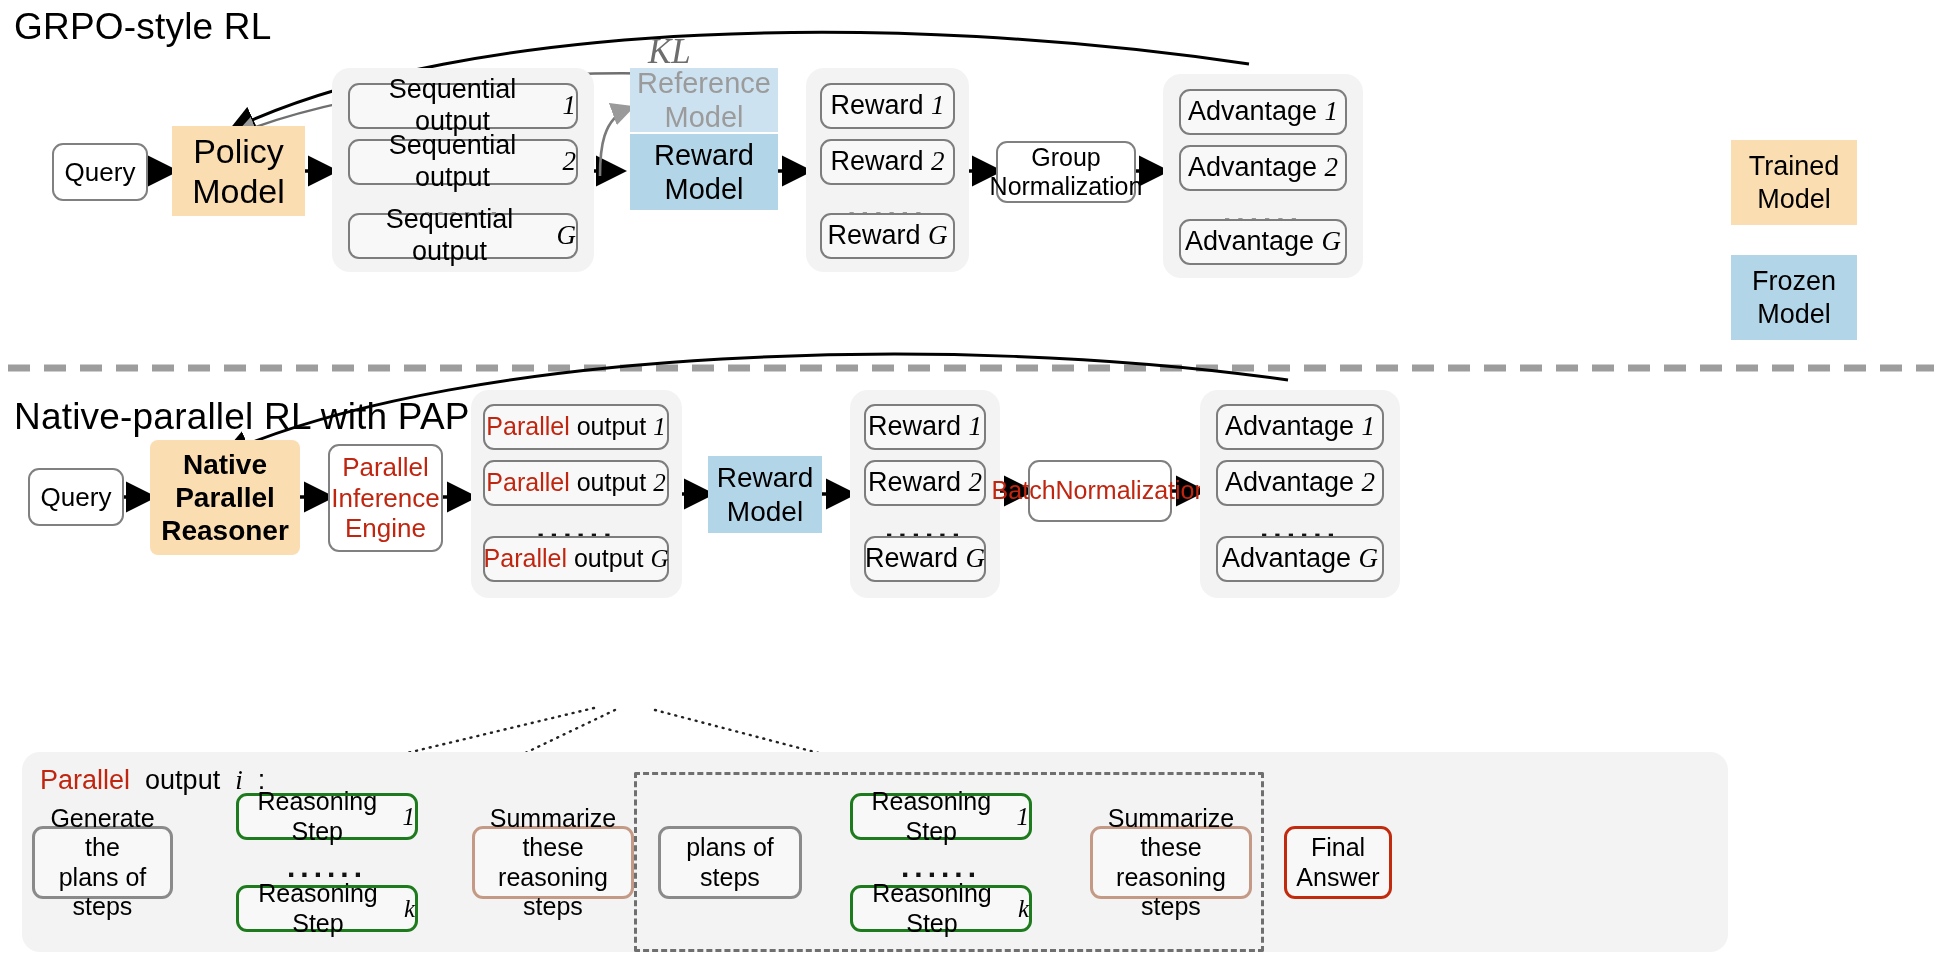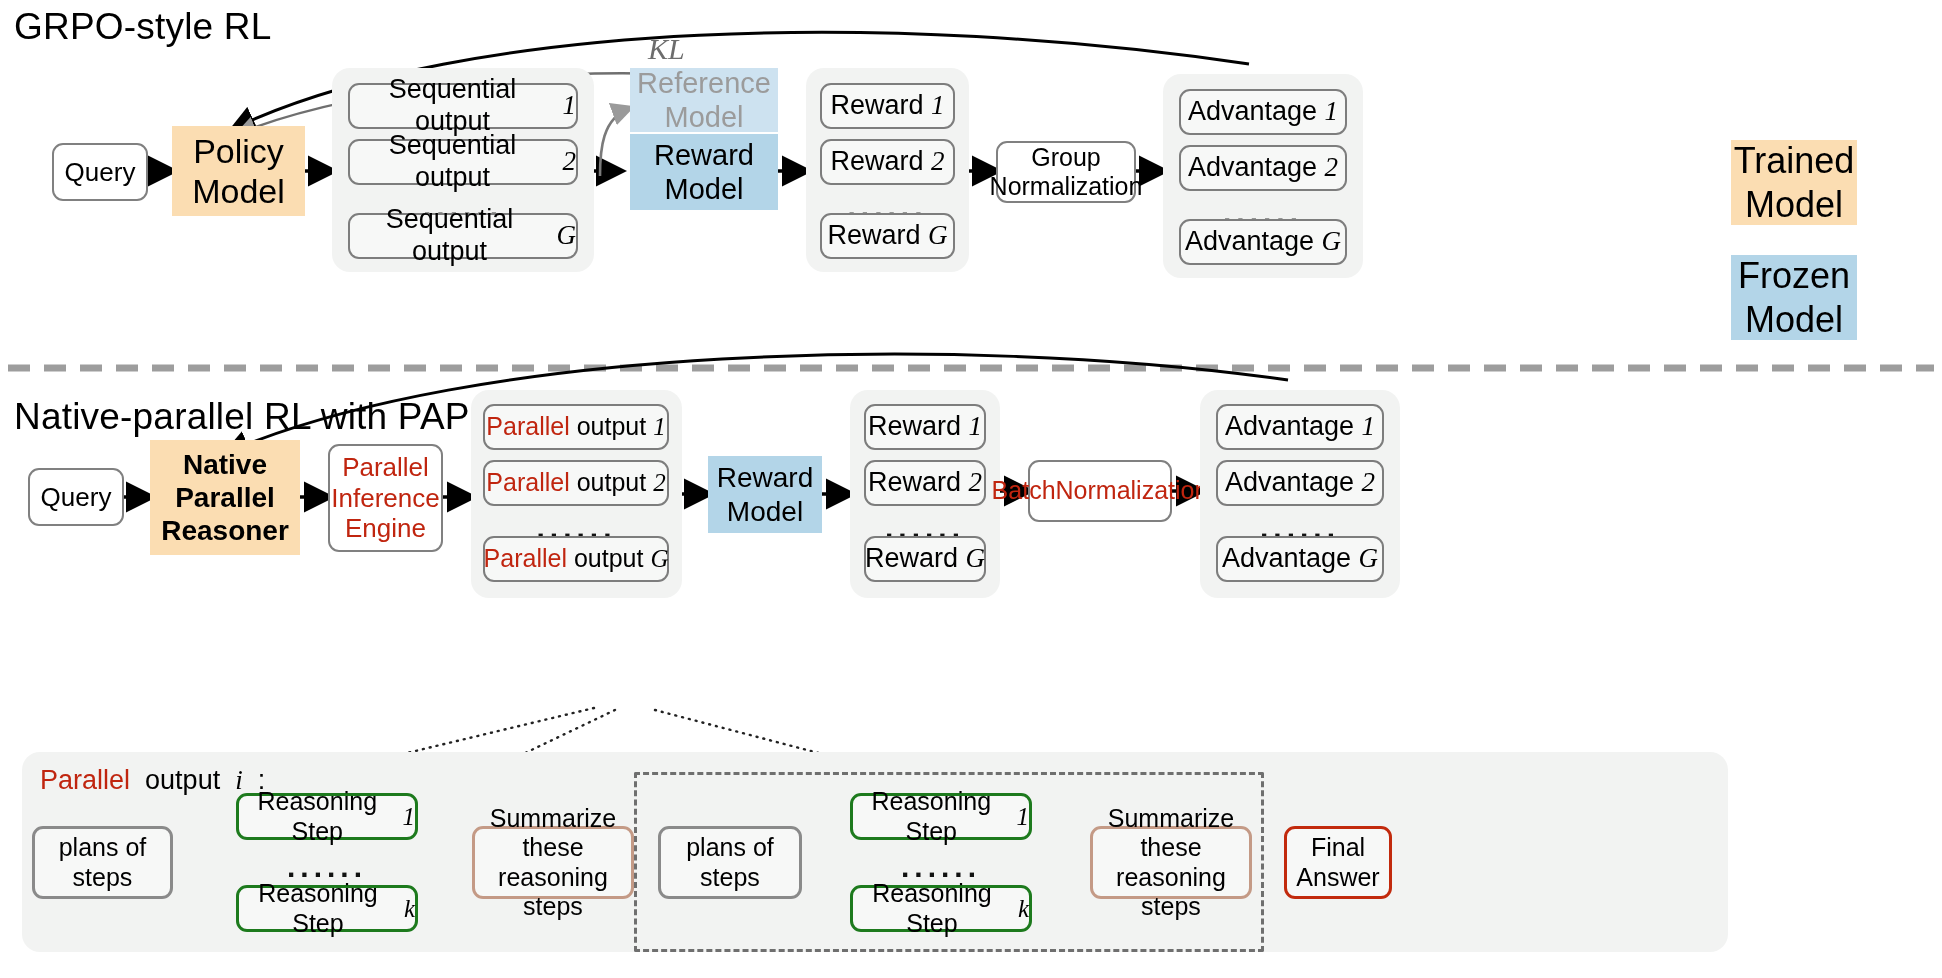--- a/index.html
+++ b/index.html
@@ -67,29 +67,29 @@
     font-size:29px;
   }
   .dots{
     font-size:30px;
     letter-spacing:5px;
     color:#111;
     text-align:center;
     font-weight:700;
     line-height:1;
   }
-  .bold{font-weight:700;}
+  .bold{font-weight:700;border-radius:8px;}
   .ital{font-style:italic;font-family:"Liberation Serif",serif;}
   .red{color:#c0250f;}
   .serif-it{font-family:"Liberation Serif",serif;font-style:italic;}
 
   
   .legend-box{
     display:flex;align-items:center;justify-content:center;text-align:center;
-    font-size:36px;line-height:1.2;
+    font-size:27px;line-height:1.2;
   }
   .dashed-note{
     border:3px dashed #7a7a7a;
     background:#fff;
     font-size:27px;
     line-height:1.62;
     padding:14px 16px 10px 16px;
     box-sizing:border-box;
   }
 
@@ -225,21 +225,21 @@
         <span class="serif-it">2</span>
     </div>
     <div class="abs dots" style="left:0;top:124px;width:262px;">......</div>
     <div class="box chip abs" style="left:16px;top:145px;width:230px;height:46px;">
       <span>Sequential output</span>
       <span>&nbsp;</span>
         <span class="serif-it">G</span>
     </div>
   </div>
 
-  <div class="abs serif-it" style="left:648px;top:32px;font-size:30px;color:#6d6d6d;">KL</div>
+  <div class="abs serif-it" style="left:648px;top:32px;font-size:35px;color:#6d6d6d;">KL</div>
 
   <div class="abs box solid-blue-light" style="left:630px;top:68px;width:148px;height:64px;flex-direction:column;">
     <span>Reference</span>
     <span>Model</span>
   </div>
   <div class="abs box solid-blue" style="left:630px;top:134px;width:148px;height:76px;flex-direction:column;">
     <span>Reward</span>
     <span>Model</span>
   </div>
 
@@ -391,20 +391,21 @@
   <div class="abs" style="left:40px;top:765px;font-size:27px;">
     <span class="red">Parallel</span>
     <span>&nbsp;</span><span>output</span>
     <span>&nbsp;</span><span class="serif-it">i</span>
     <span>&nbsp;</span><span>:</span>
   </div>
 
   <div class="abs dash-region" style="left:634px;top:772px;width:630px;height:180px;"></div>
 
   <div class="abs box grey-box" style="left:32px;top:826px;width:141px;height:73px;flex-direction:column;font-size:25px;">
+    <span>Generate the</span>
     <span>plans of steps</span>
   </div>
 
   <div class="abs box green-box" style="left:236px;top:793px;width:182px;height:47px;font-size:25px;">
     <span>Reasoning Step</span>
     <span>&nbsp;</span>
       <span class="serif-it">1</span>
   </div>
   <div class="abs dots" style="left:236px;top:852px;width:182px;">......</div>
   <div class="abs box green-box" style="left:236px;top:885px;width:182px;height:47px;font-size:25px;">

